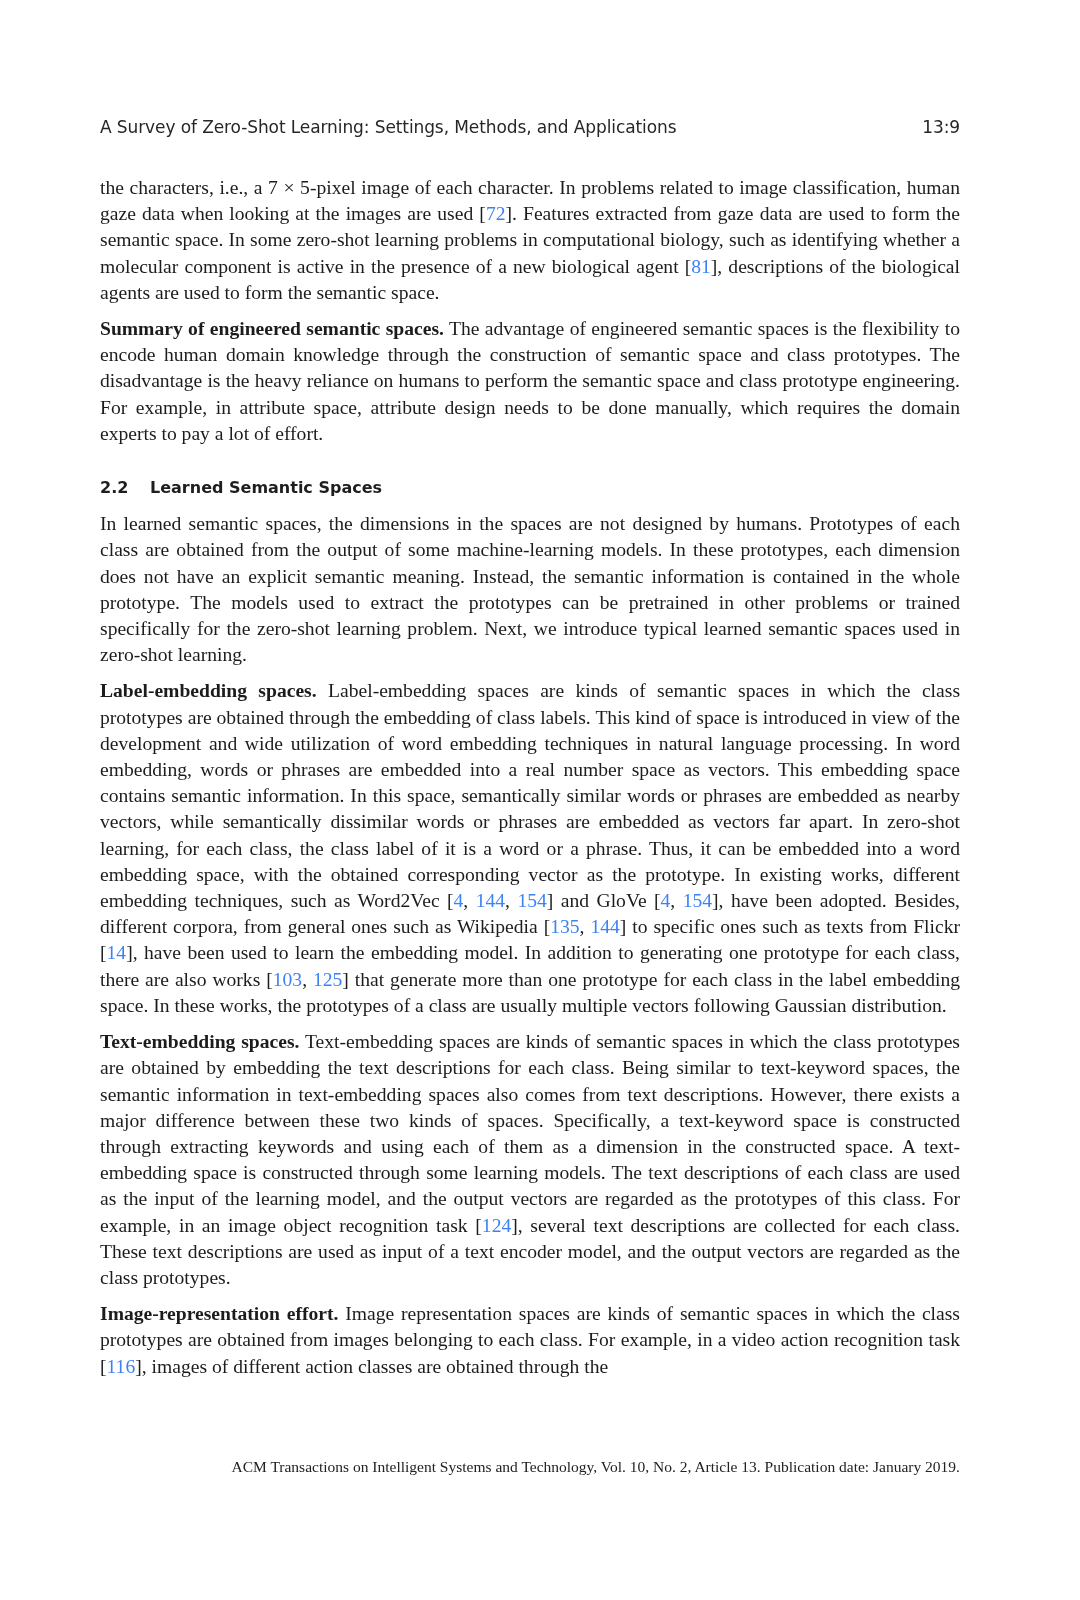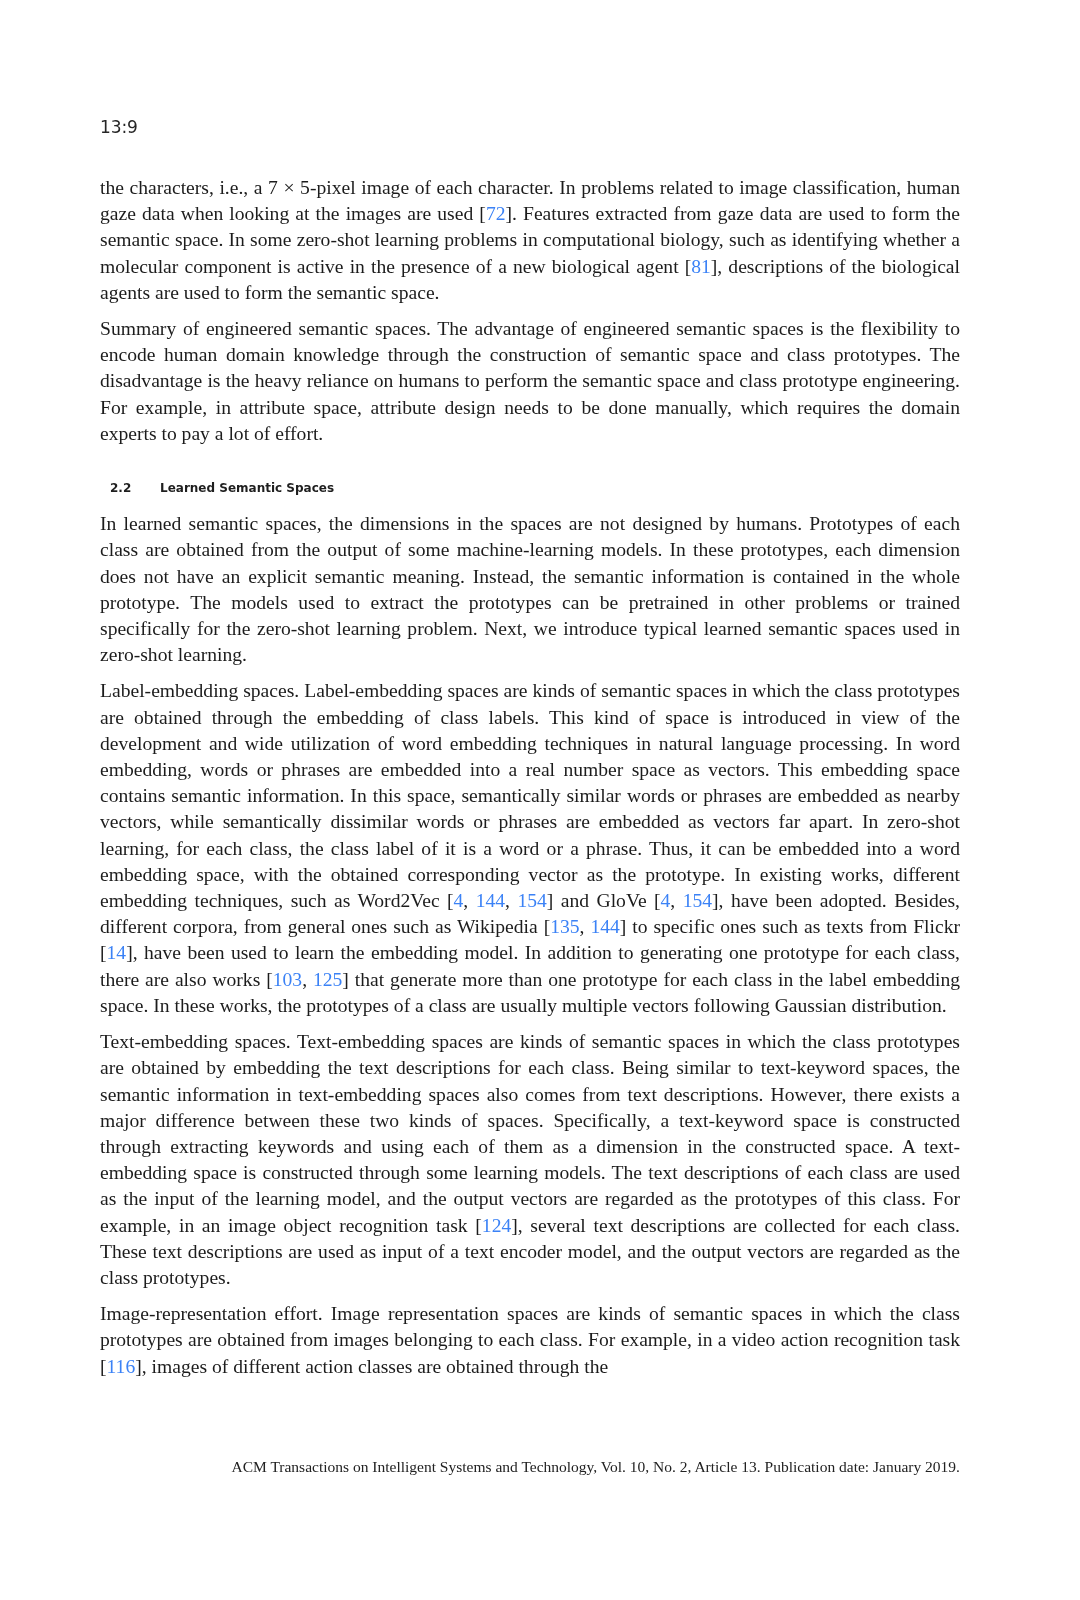--- a/index.html
+++ b/index.html
@@ -41,30 +41,30 @@
     font-size: 19.6px;
     line-height: 26.2px;
     text-align: justify;
     hyphens: manual;
     color: #1c1c1c;
   }
   .para {
     margin: 0 0 10px 0;
   }
   .run-in {
-    font-weight: normal;
+    font-weight: bold;
   }
   .cite {
     color: #3b82f6;
   }
   .section-heading {
     font-family: "DejaVu Sans", sans-serif;
     font-weight: bold;
-    font-size: 12px;
-    margin: 28px 0 10px 10px;
+    font-size: 16px;
+    margin: 28px 0 10px 0;
     color: #1e1e1e;
   }
   .section-num {
     display: inline-block;
     width: 50px;
   }
   .footer {
     position: absolute;
     top: 1458px;
     right: 0;
@@ -73,20 +73,21 @@
     color: #222;
     text-align: left;
   }
 </style>
 </head>
 <body>
 
 <div class="page">
 
   <div class="running-header">
+    <span>A Survey of Zero-Shot Learning: Settings, Methods, and Applications</span>
     <span>13:9</span>
   </div>
 
   <div class="body">
 
     <p class="para"><span>the characters, i.e., a 7 × 5-pixel image of each character. In problems related to image classification, human gaze data when looking at the images are used [</span><a class="cite">72</a><span>]. Features extracted from gaze data are used to form the semantic space. In some zero-shot learning problems in computational biology, such as identifying whether a molecular component is active in the presence of a new biological agent [</span><a class="cite">81</a><span>], descriptions of the biological agents are used to form the semantic space.</span></p>
 
     <p class="para"><span class="run-in">Summary of engineered semantic spaces.</span><span> The advantage of engineered semantic spaces is the flexibility to encode human domain knowledge through the construction of semantic space and class prototypes. The disadvantage is the heavy reliance on humans to perform the semantic space and class prototype engineering. For example, in attribute space, attribute design needs to be done manually, which requires the domain experts to pay a lot of effort.</span></p>
 
     <div class="section-heading"><span class="section-num">2.2</span><span>Learned Semantic Spaces</span></div>

